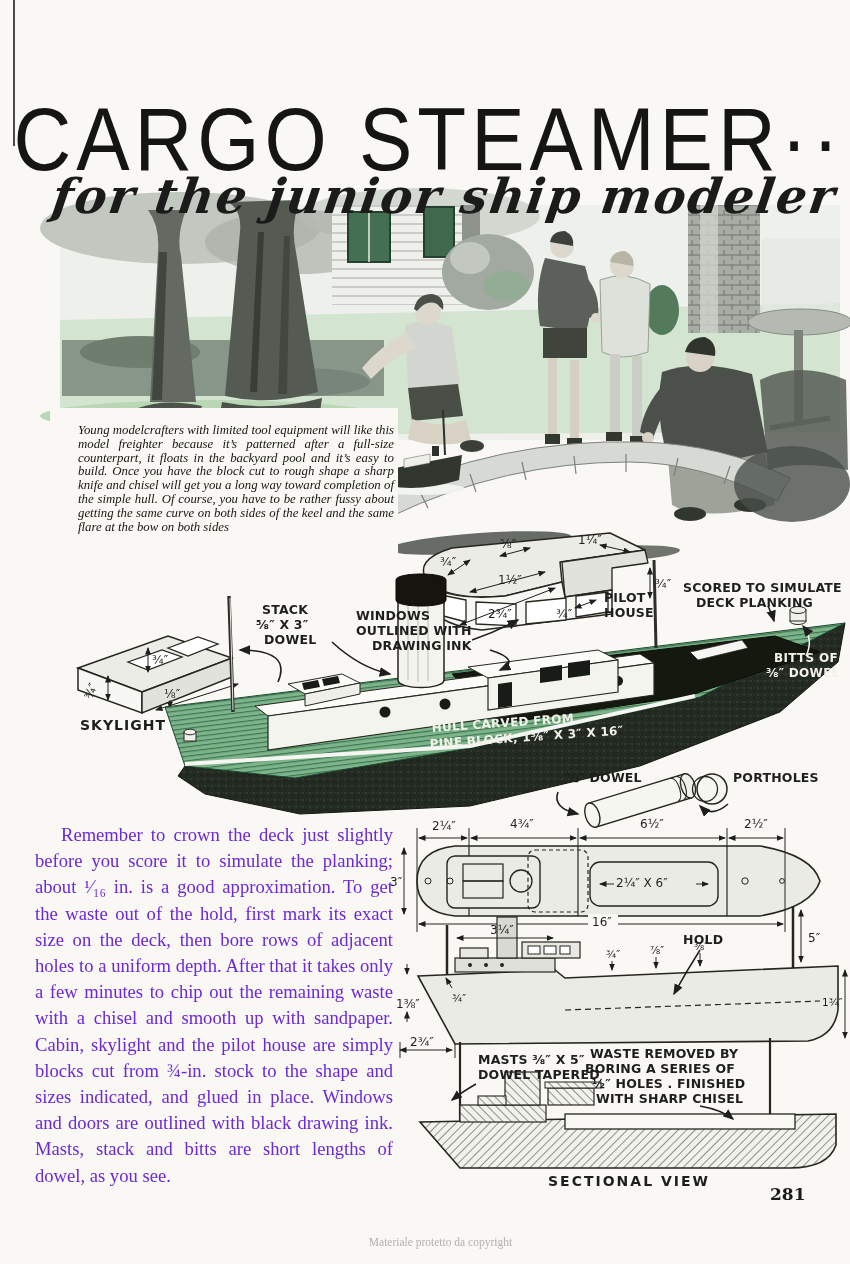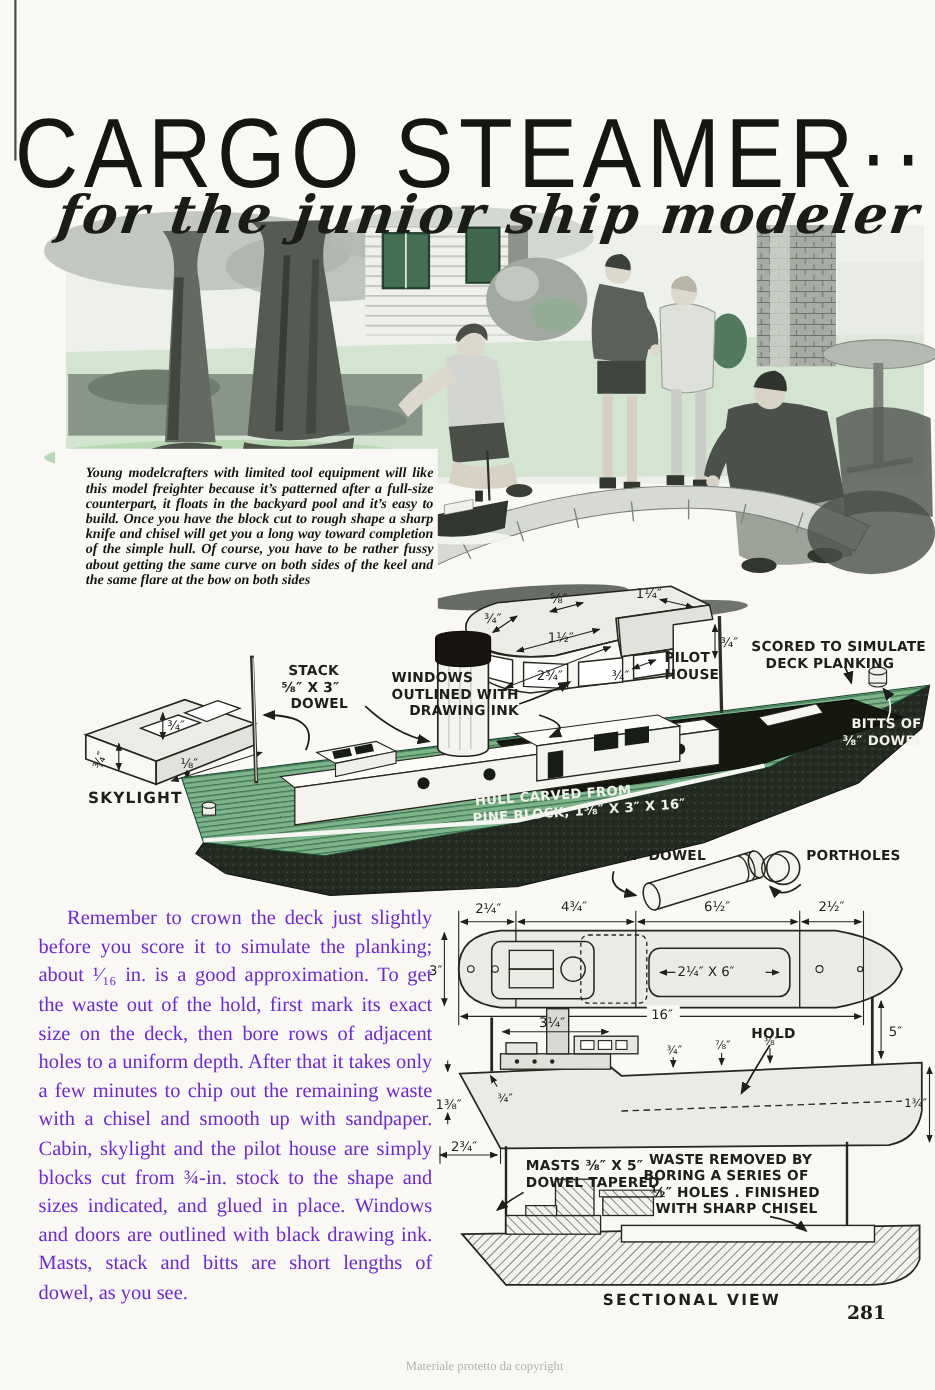--- a/index.html
+++ b/index.html
@@ -6,21 +6,21 @@
   .page{position:relative;width:850px;height:1264px;background:#f9f8f4;overflow:hidden;
         font-family:"Liberation Serif",serif;color:#1e1e1c;padding-left:39px;}
   .abs{position:absolute;}
   .title{left:0;right:0;top:88px;text-align:center;
          font-family:"Liberation Sans",sans-serif;font-weight:400;font-size:80px;
          letter-spacing:5px;color:#151513;transform:scaleY(1.12);transform-origin:top;white-space:nowrap;z-index:3;}
   .subtitle{left:0;right:0;top:168px;text-align:center;
             font-family:"DejaVu Serif",serif;font-style:italic;font-weight:700;font-size:48px;
             letter-spacing:2px;color:#1b1b19;transform:skewX(-8deg);z-index:3;}
   .intro{left:78px;top:424px;width:316px;font-family:"Liberation Serif","DejaVu Serif",serif;
-         font-weight:700;font-style:italic;font-size:12.8px;line-height:13.8px;
+         font-weight:400;font-style:italic;font-size:12.8px;line-height:13.8px;
          text-align:justify;color:#15150f;z-index:4;}
   .bodytext{left:35px;top:822px;width:358px;font-family:"Liberation Serif","DejaVu Serif",serif;
             font-size:18.6px;line-height:26.2px;text-align:justify;color:#6d28d9;z-index:4;}
   .bodytext .indent{display:inline-block;width:26px;}
   .pageno{left:770px;top:1184px;font-family:"DejaVu Serif",serif;font-weight:700;font-size:17px;color:#1a1a18;z-index:4;}
   .copyright{left:0;right:8px;top:1236px;text-align:center;font-family:Liberation Serif, serif;
              font-size:11.5px;color:#b3b1ad;z-index:4;}
   .scanline{left:13px;top:0;width:2px;height:146px;background:#4a4a48;z-index:5;}
   svg.art{position:absolute;left:0;top:0;z-index:1;}
   svg text{font-family:"DejaVu Sans",sans-serif;}

